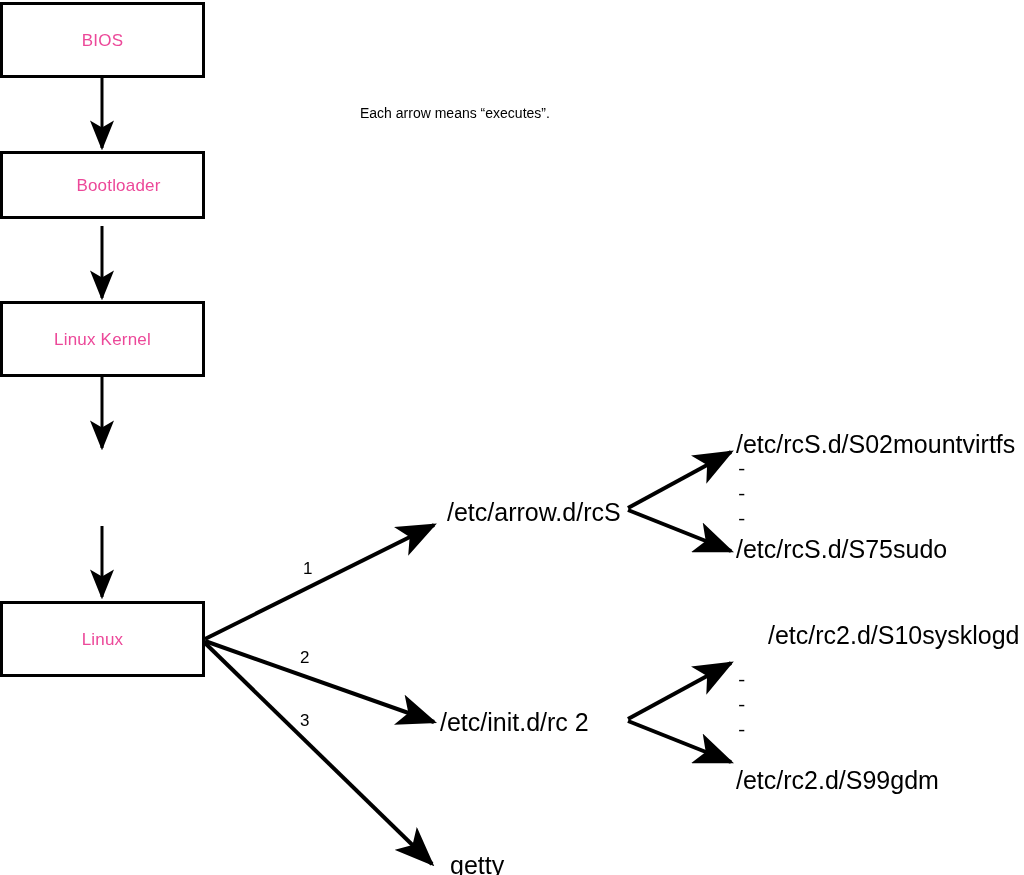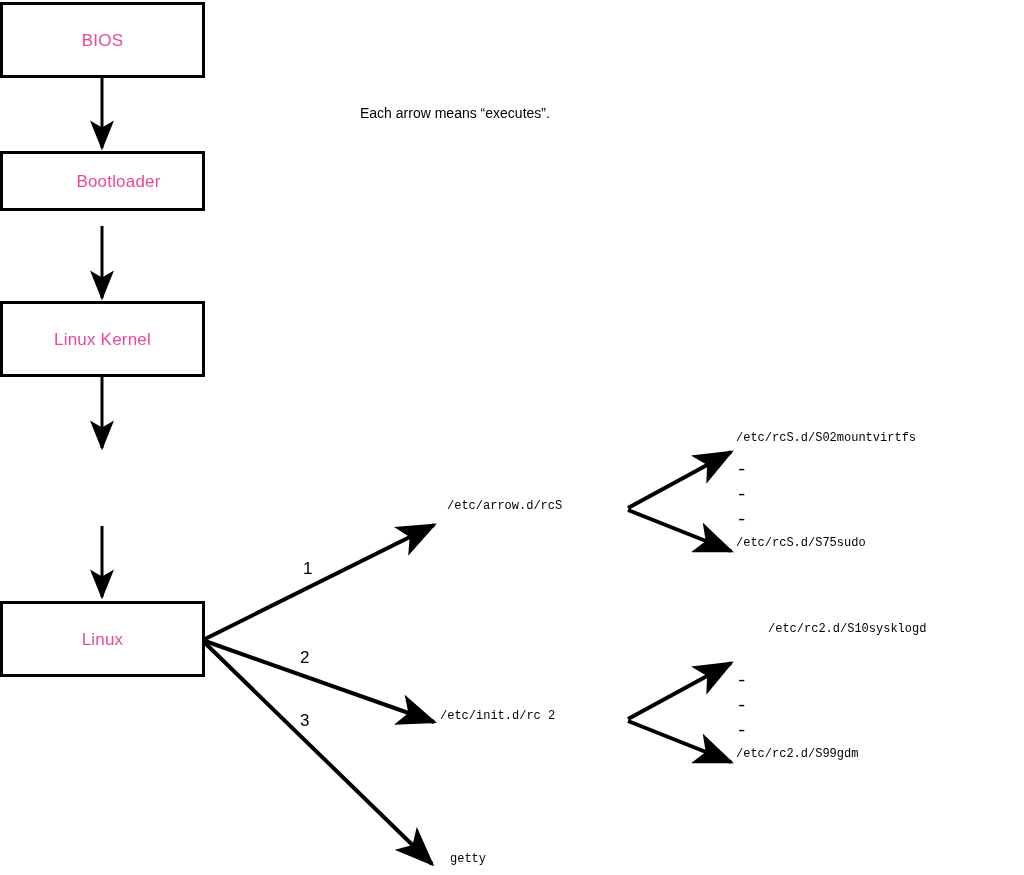--- a/index.html
+++ b/index.html
@@ -37,22 +37,22 @@
   }
   .box-label {
     font-family: "Liberation Sans", sans-serif;
     font-size: 17px;
     color: #ec4899;
     line-height: 1;
     letter-spacing: 0.2px;
   }
   .mono-label {
     position: absolute;
-    font-family: Liberation Mono, monospace;
-    font-size: 12px;
+    font-family: Liberation Sans, sans-serif;
+    font-size: 25px;
     color: #000000;
     white-space: pre;
     line-height: 1;
   }
   .num-label {
     position: absolute;
     font-family: "Liberation Sans", sans-serif;
     font-size: 17px;
     color: #000000;
     line-height: 1;
@@ -98,21 +98,21 @@
     <line x1="628" y1="510" x2="731" y2="551" stroke="#000000" stroke-width="4" marker-end="url(#ah)"></line>
 
     <line x1="628" y1="719" x2="731" y2="663" stroke="#000000" stroke-width="4" marker-end="url(#ah)"></line>
     <line x1="628" y1="721" x2="731" y2="762" stroke="#000000" stroke-width="4" marker-end="url(#ah)"></line>
   </svg>
 
   <div class="box" style="left:0px; top:2px; width:205px; height:76px;">
     <span class="box-label">BIOS</span>
   </div>
 
-  <div class="box" style="left:0px; top:151px; width:205px; height:60px;padding-left:32px;">
+  <div class="box" style="left:0px; top:151px; width:205px; height:68px;padding-left:32px;">
     <span class="box-label">Bootloader</span>
   </div>
 
   <div class="box" style="left:0px; top:301px; width:205px; height:76px;">
     <span class="box-label">Linux Kernel</span>
   </div>
 
 
   <div class="box" style="left:0px; top:601px; width:205px; height:76px;">
     <span class="box-label">Linux</span>
@@ -131,15 +131,15 @@
   <div class="mono-label" style="left:736px; top:432px;">/etc/rcS.d/S02mountvirtfs</div>
   <div class="ellipsis-dash" style="left:736px; top:461px;">-</div>
   <div class="ellipsis-dash" style="left:736px; top:486px;">-</div>
   <div class="ellipsis-dash" style="left:736px; top:511px;">-</div>
   <div class="mono-label" style="left:736px; top:537px;">/etc/rcS.d/S75sudo</div>
 
   <div class="mono-label" style="left:736px; top:623px;margin-left:32px;">/etc/rc2.d/S10sysklogd</div>
   <div class="ellipsis-dash" style="left:736px; top:672px;">-</div>
   <div class="ellipsis-dash" style="left:736px; top:697px;">-</div>
   <div class="ellipsis-dash" style="left:736px; top:722px;">-</div>
-  <div class="mono-label" style="left:736px; top:748px;">/etc/rc2.d/S99gdm</div>
+  <div class="mono-label" style="left:736px; top:768px;">/etc/rc2.d/S99gdm</div>
 
 </div>
 
 </body></html>

